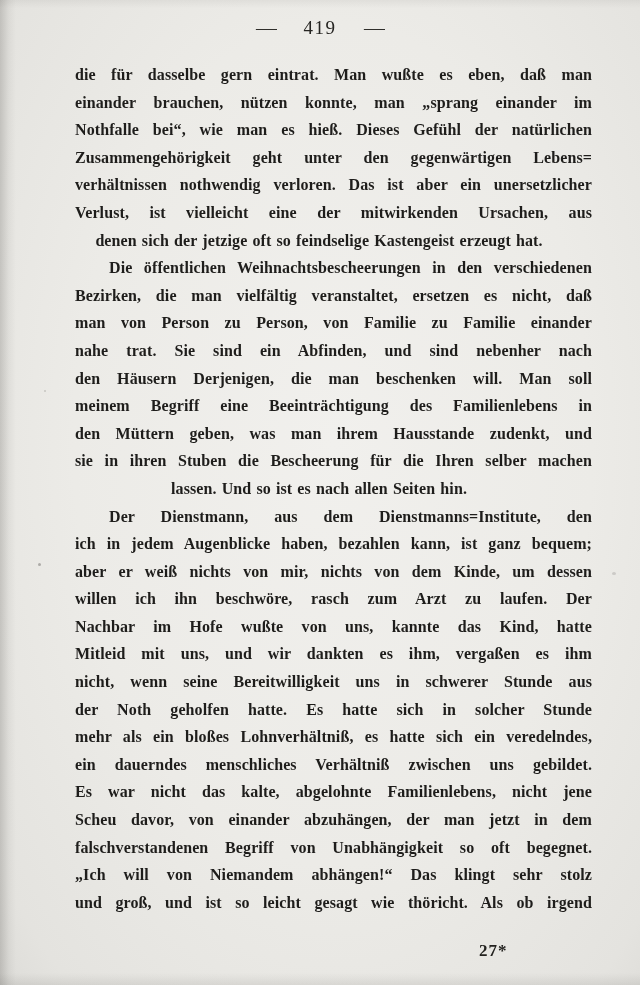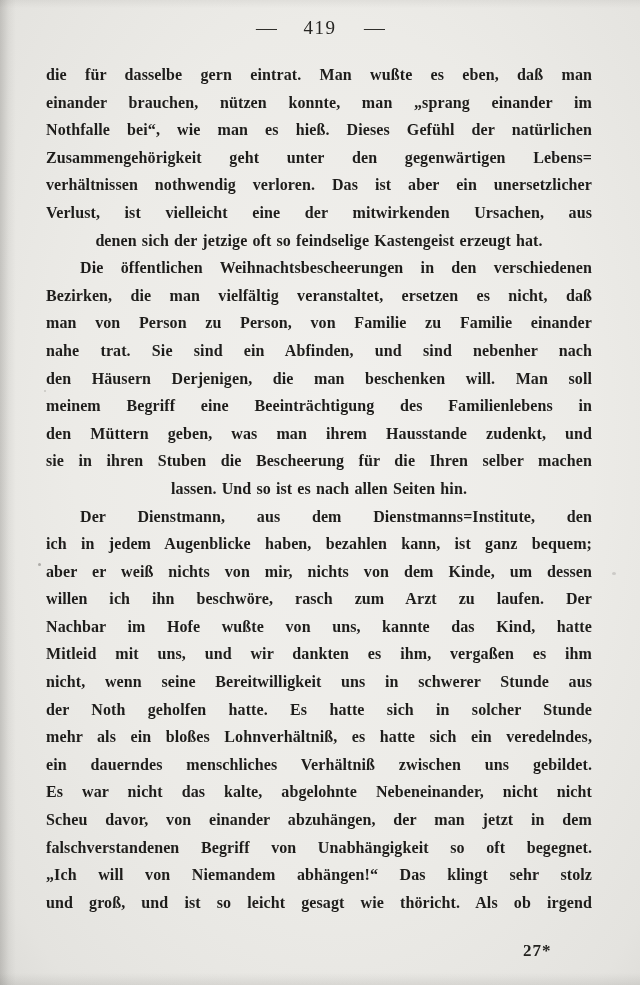--- a/index.html
+++ b/index.html
@@ -68,31 +68,31 @@
   .line {
     white-space: nowrap;      
     text-align: center;
     height: 27.6px;
   }
   .line.fill {
     white-space: normal;
     text-align: justify;
     text-align-last: justify;
     overflow: hidden;
+    margin-left: 29px;
   }
   .line.indent { text-indent: 34px; }
 
   .signature-mark {
     position: absolute;
     left: 479px; top: 941px;
     font-size: 17px;
     font-weight: 700;
     letter-spacing: 1px;
     color: #23221f;
-    margin-left: 44px;
   }
 </style>
 </head>
 <body>
 
 <div class="page">
   <div class="edge-left"></div>
   <div class="edge-top"></div>
   <div class="edge-bottom"></div>
   <div class="speck s1"></div>
@@ -130,21 +130,21 @@
         <div class="line fill indent">Der Dienstmann, aus dem Dienstmanns=Institute, den</div>
         <div class="line fill">ich in jedem Augenblicke haben, bezahlen kann, ist ganz bequem;</div>
         <div class="line fill">aber er weiß nichts von mir, nichts von dem Kinde, um dessen</div>
         <div class="line fill">willen ich ihn beschwöre, rasch zum Arzt zu laufen.  Der</div>
         <div class="line fill">Nachbar im Hofe wußte von uns, kannte das Kind, hatte</div>
         <div class="line fill">Mitleid mit uns, und wir dankten es ihm, vergaßen es ihm</div>
         <div class="line fill">nicht, wenn seine Bereitwilligkeit uns in schwerer Stunde aus</div>
         <div class="line fill">der Noth geholfen hatte.  Es hatte sich in solcher Stunde</div>
         <div class="line fill">mehr als ein bloßes Lohnverhältniß, es hatte sich ein veredelndes,</div>
         <div class="line fill">ein dauerndes menschliches Verhältniß zwischen uns gebildet.</div>
-        <div class="line fill">Es war nicht das kalte, abgelohnte Nebeneinander, nicht nicht</div>
+        <div class="line fill">Es war nicht das kalte, abgelohnte Familienlebens, nicht jene</div>
         <div class="line fill">Scheu davor, von einander abzuhängen, der man jetzt in dem</div>
         <div class="line fill">falschverstandenen Begriff von Unabhängigkeit so oft begegnet.</div>
         <div class="line fill">„Ich will von Niemandem abhängen!“  Das klingt sehr stolz</div>
         <div class="line fill">und groß, und ist so leicht gesagt wie thöricht.  Als ob irgend</div>
       </div>
     </div>
 
   <div class="signature-mark">27*</div>
 </div>
 

